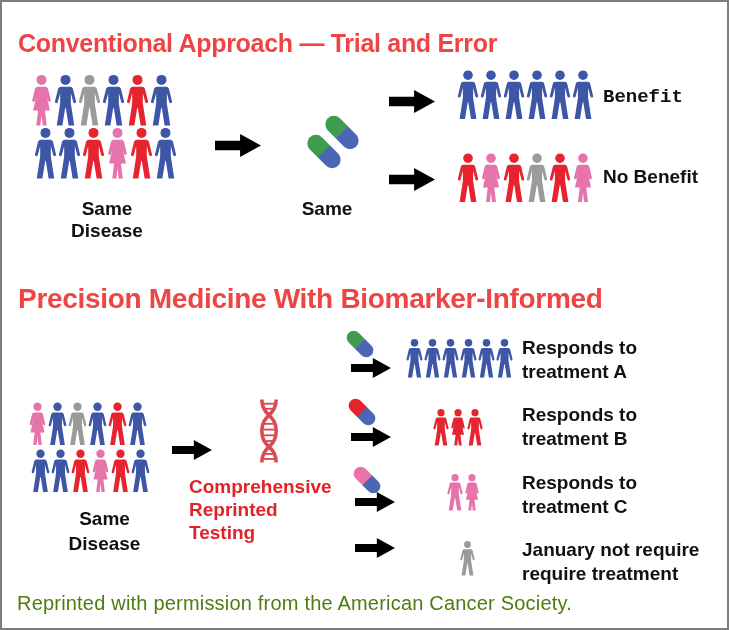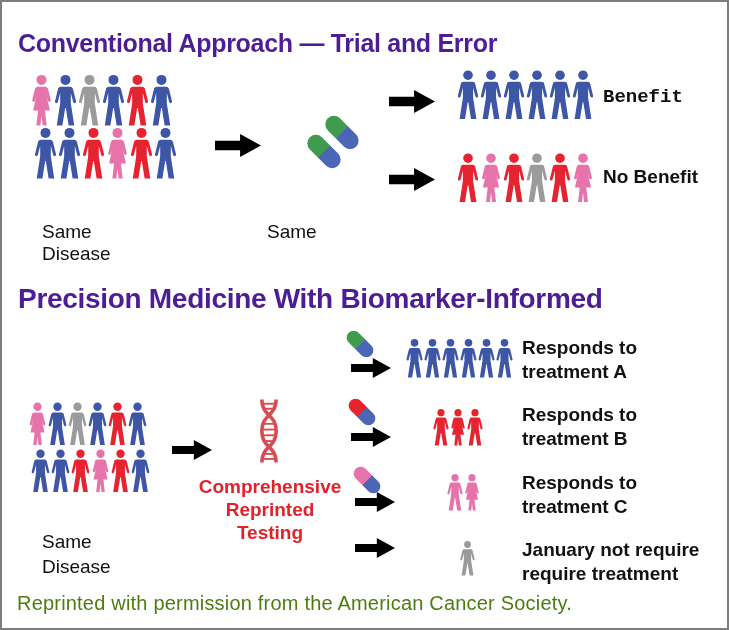--- a/index.html
+++ b/index.html
@@ -2,24 +2,24 @@
 <html><head>
 <meta charset="utf-8">
 <style>
   html,body{margin:0;padding:0;background:#fff;}
   .canvas{
     position:relative;width:729px;height:630px;box-sizing:border-box;
     background:#ffffff;border:2px solid #7d7d7d;overflow:hidden;
     font-family:"Liberation Sans",sans-serif;color:#1a1a1a;
   }
   .abs{position:absolute;}
-  .sec-title{font-weight:bold;color:#4c1d95;font-size:25px;letter-spacing:-0.3px;line-height:30px;white-space:nowrap;}
-  .blk-label{font-weight:normal;font-size:19px;line-height:22px;text-align:left;color:#111;margin-top:23px;}
+  .sec-title{font-weight:bold;color:#ef4444;font-size:25px;letter-spacing:-0.3px;line-height:30px;white-space:nowrap;}
+  .blk-label{font-weight:bold;font-size:19px;line-height:22px;text-align:center;color:#111;}
   .out-label{font-weight:bold;font-size:19px;line-height:24px;color:#111;white-space:nowrap;}
-  .red-label{font-weight:bold;font-size:19px;line-height:23px;text-align:center;color:#e32129;}
+  .red-label{font-weight:bold;font-size:19px;line-height:23px;text-align:left;color:#e32129;}
   .footer{font-size:20px;color:#4d7c0f;letter-spacing:0.2px;}
   .pp{display:flex;align-items:flex-end;}
   .pp svg{display:block;width:var(--pw,24px);height:var(--ph,52px);margin-right:-1px;flex:none;}
   .arrow{display:block;}
   .pill{position:absolute;border-radius:9px;transform:rotate(45deg);}
   .pill-lg{width:40px;height:17px;}
   .pill-sm{width:32px;height:14px;border-radius:7.5px;}
   .defs{position:absolute;width:0;height:0;overflow:hidden;}
 </style>
 </head>

